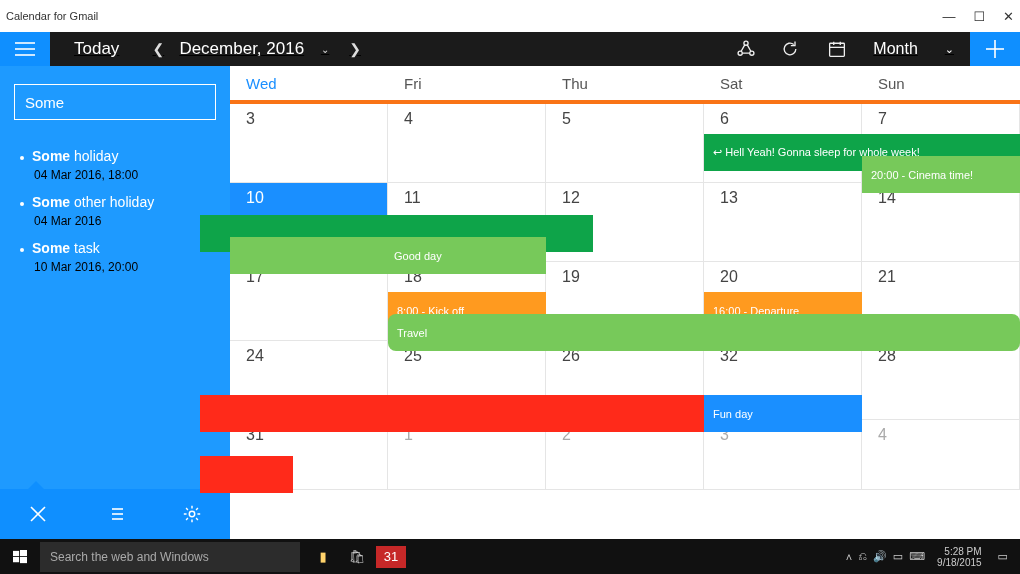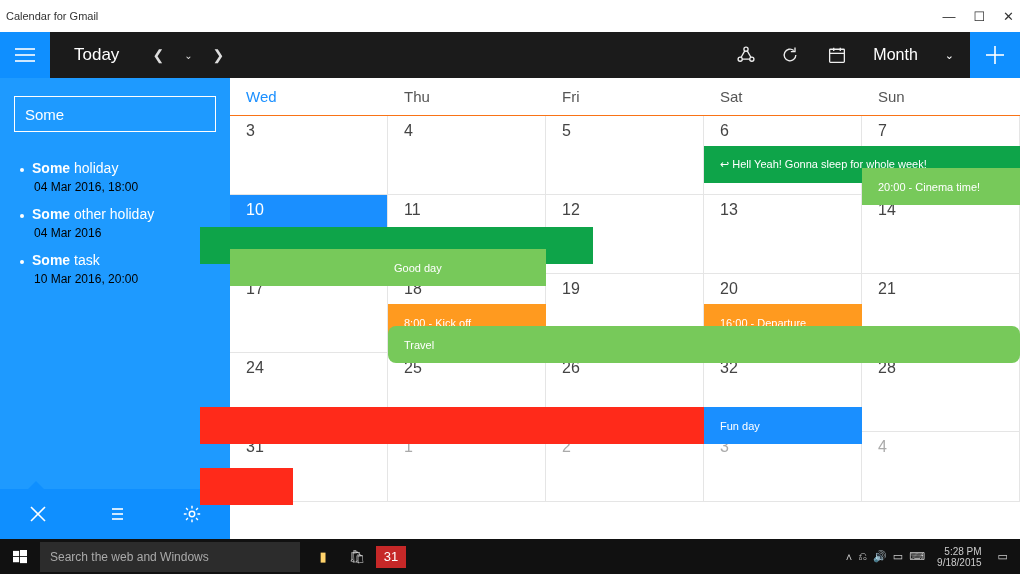--- a/index.html
+++ b/index.html
@@ -1,20 +1,20 @@
 <!DOCTYPE html>
 <html><head>
 <meta charset="utf-8">
 <style>
 * { margin:0; padding:0; box-sizing:border-box; font-family:"Segoe UI",Arial,sans-serif; }
 body { width:1020px; height:574px; overflow:hidden; background:#fff; display:flex; flex-direction:column; }
 .titlebar { height:22px; background:#fff; display:flex; align-items:center; padding:16px 6px; font-size:11px; color:#333; }
 .titlebar .wincontrols { margin-left:auto; display:flex; gap:18px; }
 .titlebar .wincontrols span { font-size:13px; color:#333; cursor:default; }
-.topbar { height:46px; display:flex; align-items:stretch; }
+.topbar { height:34px; display:flex; align-items:stretch;text-decoration:underline; }
 .hambox { width:50px; background:#0f8fff; display:flex; align-items:center; justify-content:center; }
 .hambox svg { width:20px; height:16px; }
 .blackbar { flex:1; background:#1b1b1b; display:flex; align-items:center; color:#fff; }
 .blackbar .today { font-size:17px; padding:0 24px 0 24px; }
 .blackbar .navbtn { width:30px; text-align:center; font-size:14px; color:#ddd; }
 .blackbar .monthlabel { font-size:17px; padding:0 6px; }
 .blackbar .spacer { flex:1; }
 .blackbar .ricon { width:44px; display:flex; align-items:center; justify-content:center; }
 .blackbar .viewsel { display:flex; align-items:center; gap:27px; padding:0 16px; font-size:16px; }
 .addbox { width:50px; background:#0f8fff; display:flex; align-items:center; justify-content:center; }
@@ -27,30 +27,30 @@
 .sitem { margin:12px 0; }
 .sitem .dot { display:inline-block; width:4px; height:4px; background:#fff; border-radius:50%; vertical-align:middle; margin-right:8px; }
 .sitem .ttl { font-size:14px; }
 .sitem .ttl .bold { font-weight:600; }
 .sitem .sub { font-size:12px; color:#000000; margin-left:14px; margin-top:4px; }
 .sidefoot { margin-top:auto; height:50px; background:#0f8fff; display:flex; align-items:center; }
 .sidefoot .fbtn { flex:1; display:flex; align-items:center; justify-content:center; }
 .sidefoot svg { width:20px; height:20px; }
 .footarrow { position:absolute; bottom:50px; left:28px; width:0; height:0; border-left:8px solid transparent; border-right:8px solid transparent; border-bottom:8px solid #0f8fff; }
 .cal { flex:1; display:flex; flex-direction:column; background:#fff; position:relative; }
-.dayhdr { height:38px; display:flex; border-bottom:1px solid #f97316; }
+.dayhdr { height:38px; display:flex; border-bottom:4px solid #f97316; }
 .dayhdr div { flex:1; display:flex; align-items:center; padding-left:16px; font-size:15px; color:#555; }
 .dayhdr div.wed { color:#1a8fff; font-weight:500; }
 .grid { flex:1; position:relative; }
 .row { display:flex; height:79px; border-bottom:1px solid #e5e5e5; position:relative; }
 .cell { flex:1; border-right:1px solid #e5e5e5; padding:6px 0 0 16px; font-size:16px; color:#444; position:relative; }
 .cell:last-child { border-right:none; }
 .cell.today { background:#1a8fff; color:#fff; }
 .cell.other { color:#aaa; }
-.ev { position:absolute; height:37px; font-size:11px; color:#fff; display:flex; align-items:center; padding:0 16px; overflow:hidden; white-space:nowrap; z-index:2; }
+.ev { position:absolute; height:37px; font-size:11px; color:#fff; display:flex; align-items:center; padding:0 9px; overflow:hidden; white-space:nowrap; z-index:2; }
 .ev.green { background:#0ea449; }
 .ev.dgreen { background:#0ea449; }
 .ev.lgreen { background:#77c95a; }
 .ev.orange { background:#ff9a1f; }
 .ev.red { background:#ff2a1a; }
 .ev.blue { background:#1a8fff; }
 .taskbar { height:35px; background:#111; display:flex; align-items:center; color:#ccc; font-size:11px; }
 .taskbar .winbtn { width:40px; display:flex; align-items:center; justify-content:center; }
 .taskbar .searchbar { width:260px; height:30px; background:#2c2c2c; display:flex; align-items:center; padding:0 10px; color:#aaa; font-size:12px; }
 .taskbar .tbicons { display:flex; align-items:center; gap:4px; margin-left:8px; }
@@ -76,20 +76,21 @@
   <div class="hambox">
     <svg viewBox="0 0 20 16">
         <line x1="0" y1="2" x2="20" y2="2"></line>
         <line x1="0" y1="8" x2="20" y2="8"></line>
         <line x1="0" y1="14" x2="20" y2="14"></line>
       </svg>
   </div>
   <div class="blackbar">
     <div class="today">Today</div>
     <div class="navbtn">❮</div>
+    <div class="monthlabel">December, 2016</div>
     <div class="navbtn" style="font-size:10px;">⌄</div>
     <div class="navbtn">❯</div>
     <div class="spacer"></div>
     <div class="ricon">
       <svg viewBox="0 0 24 24" width="20" height="20">
           <circle cx="12" cy="5" r="2.5"></circle>
           <circle cx="5" cy="17" r="2.5"></circle>
           <circle cx="19" cy="17" r="2.5"></circle>
           <path d="M10.5 7 L6 15 M13.5 7 L18 15 M7.5 17 L16.5 17"></path>
         </svg>
@@ -162,22 +163,22 @@
             <circle cx="11" cy="11" r="3"></circle>
             <path d="M11 2v3M11 17v3M2 11h3M17 11h3M4.5 4.5l2 2M15.5 15.5l2 2M17.5 4.5l-2 2M6.5 15.5l-2 2"></path>
           </svg>
       </div>
     </div>
   </div>
 
   <div class="cal">
     <div class="dayhdr">
       <div class="wed">Wed</div>
+      <div>Fri</div>
       <div>Thu</div>
-      <div>Fri</div>
       <div>Sat</div>
       <div>Sun</div>
     </div>
     <div class="grid">
 
       <div class="row">
         <div class="cell">3</div>
         <div class="cell">4</div>
         <div class="cell">5</div>
         <div class="cell">6</div>

